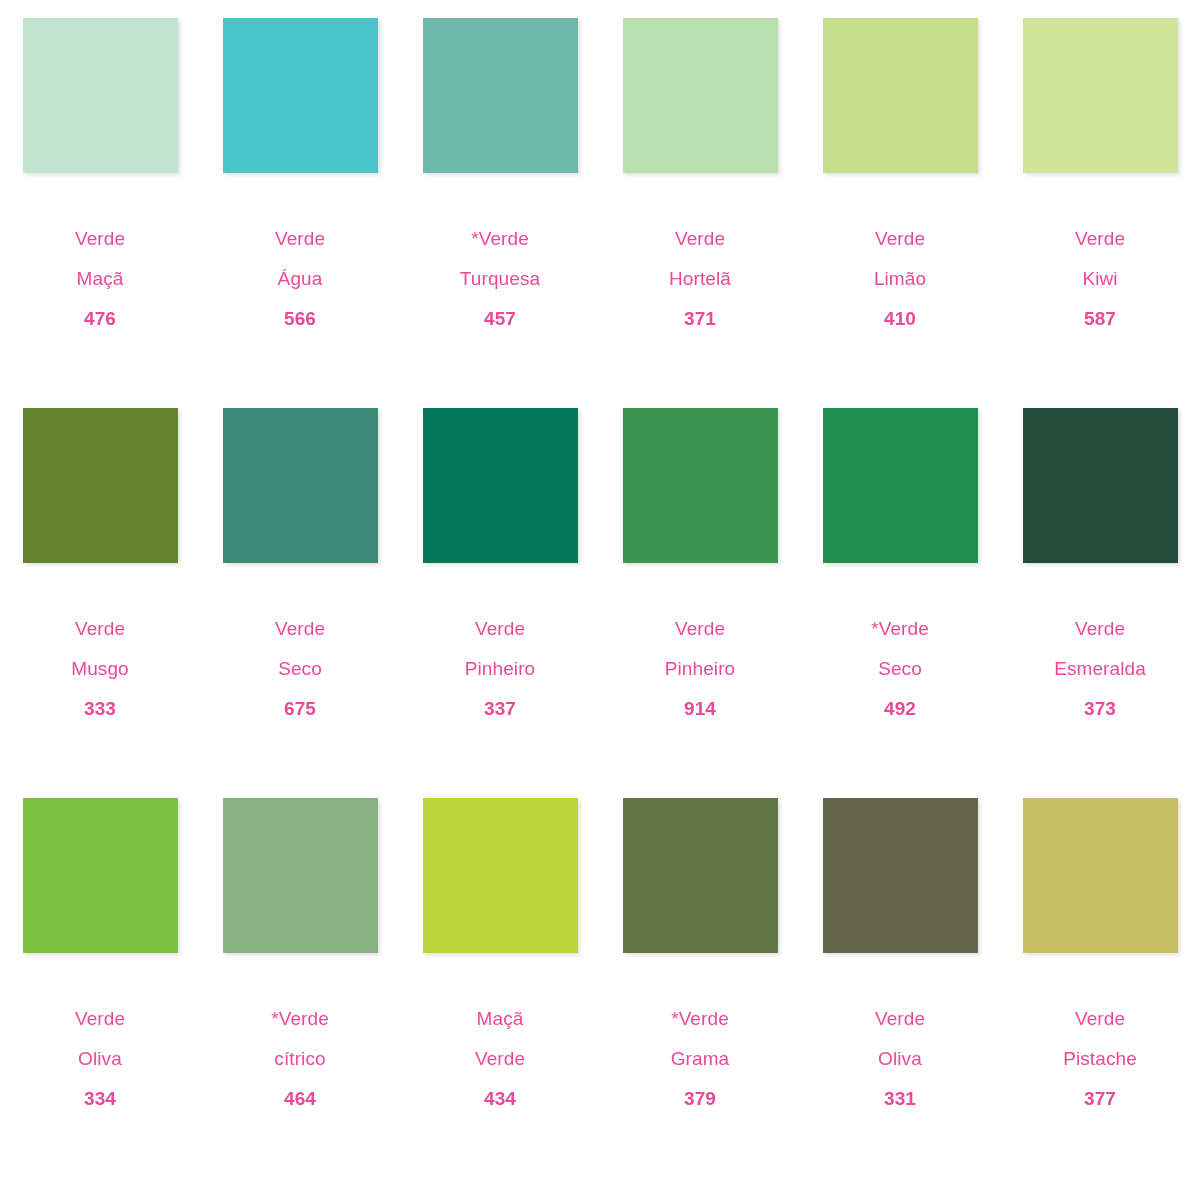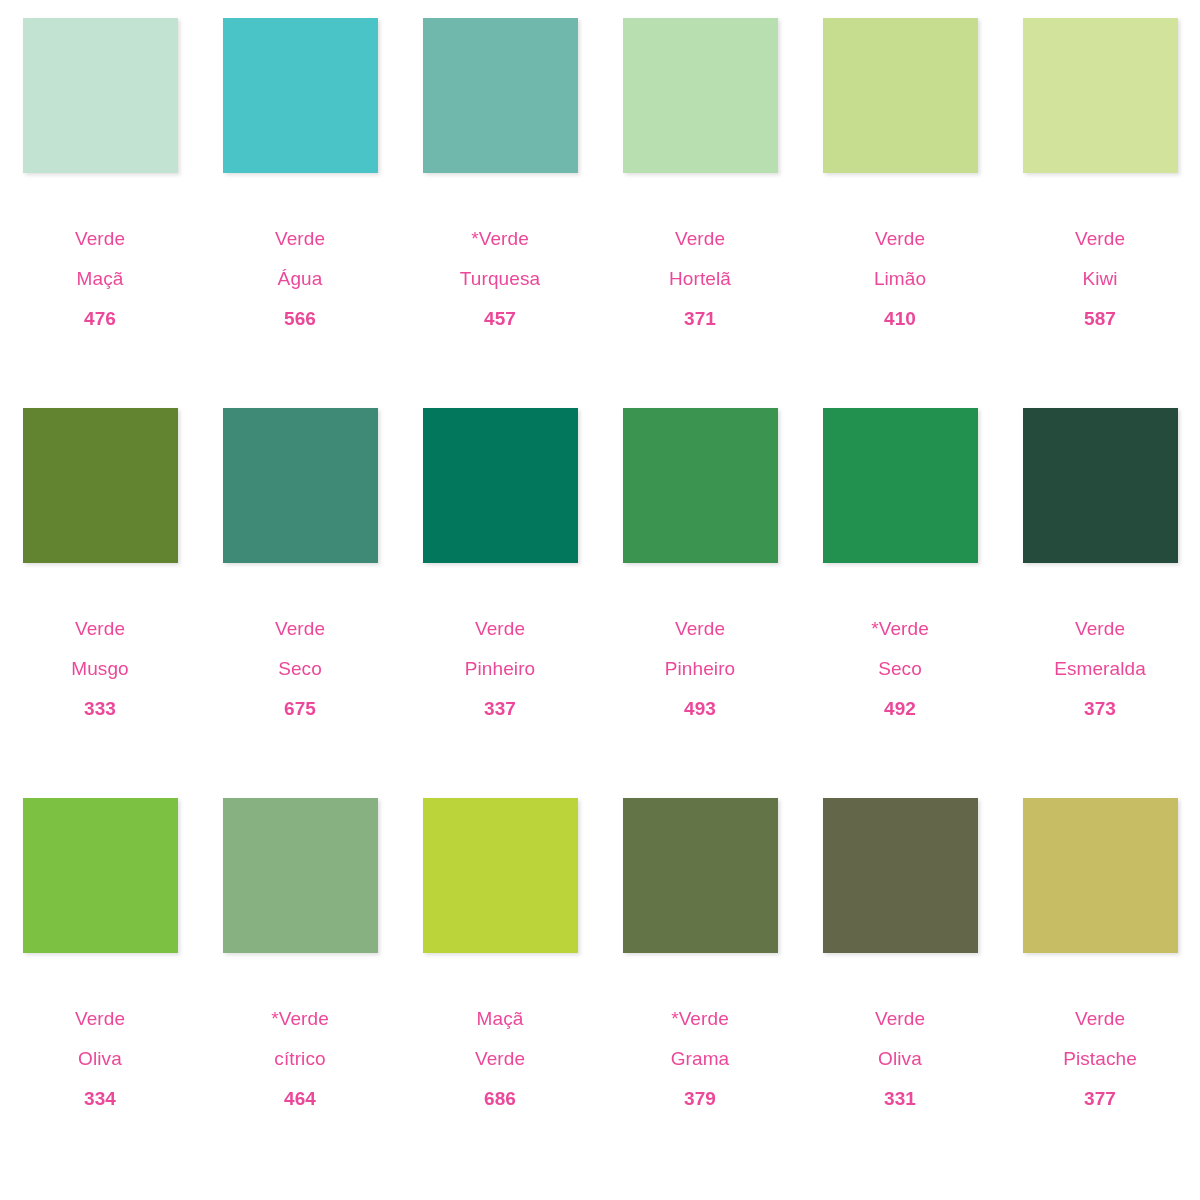--- a/index.html
+++ b/index.html
@@ -148,21 +148,21 @@
           <span class="swatch-name">Verde</span>
           <span class="swatch-name">Pinheiro</span>
           <span class="swatch-code">337</span>
         </div>
       </div>
       <div class="swatch-cell">
         <div class="swatch-chip" style="background: rgb(59, 149, 80);"></div>
         <div class="swatch-caption">
           <span class="swatch-name">Verde</span>
           <span class="swatch-name">Pinheiro</span>
-          <span class="swatch-code">493</span>
+          <span class="swatch-code">914</span>
         </div>
       </div>
       <div class="swatch-cell">
         <div class="swatch-chip" style="background: rgb(34, 145, 80);"></div>
         <div class="swatch-caption">
           <span class="swatch-name">*Verde</span>
           <span class="swatch-name">Seco</span>
           <span class="swatch-code">492</span>
         </div>
       </div>
@@ -190,21 +190,21 @@
           <span class="swatch-name">*Verde</span>
           <span class="swatch-name">cítrico</span>
           <span class="swatch-code">464</span>
         </div>
       </div>
       <div class="swatch-cell">
         <div class="swatch-chip" style="background: rgb(186, 212, 58);"></div>
         <div class="swatch-caption">
           <span class="swatch-name">Maçã</span>
           <span class="swatch-name">Verde</span>
-          <span class="swatch-code">686</span>
+          <span class="swatch-code">434</span>
         </div>
       </div>
       <div class="swatch-cell">
         <div class="swatch-chip" style="background: rgb(99, 117, 70);"></div>
         <div class="swatch-caption">
           <span class="swatch-name">*Verde</span>
           <span class="swatch-name">Grama</span>
           <span class="swatch-code">379</span>
         </div>
       </div>

